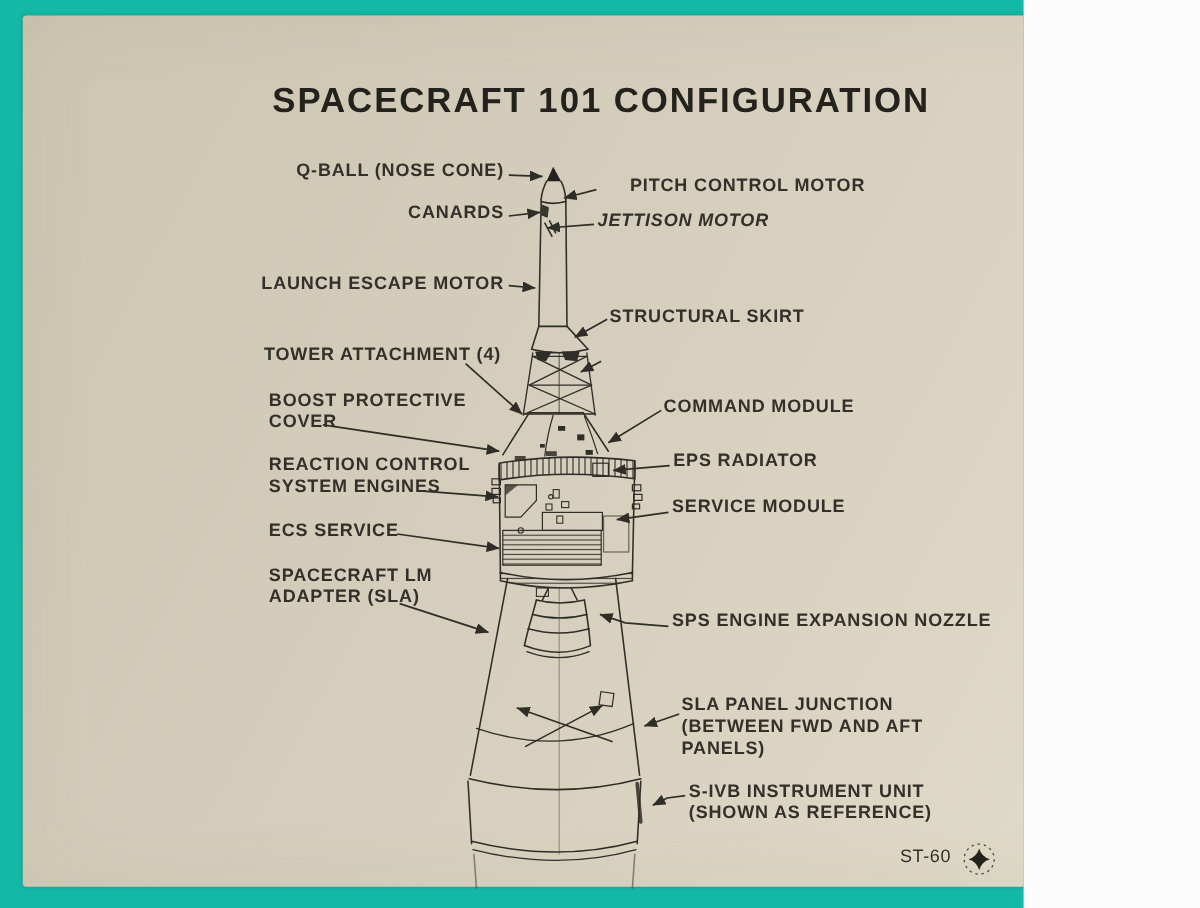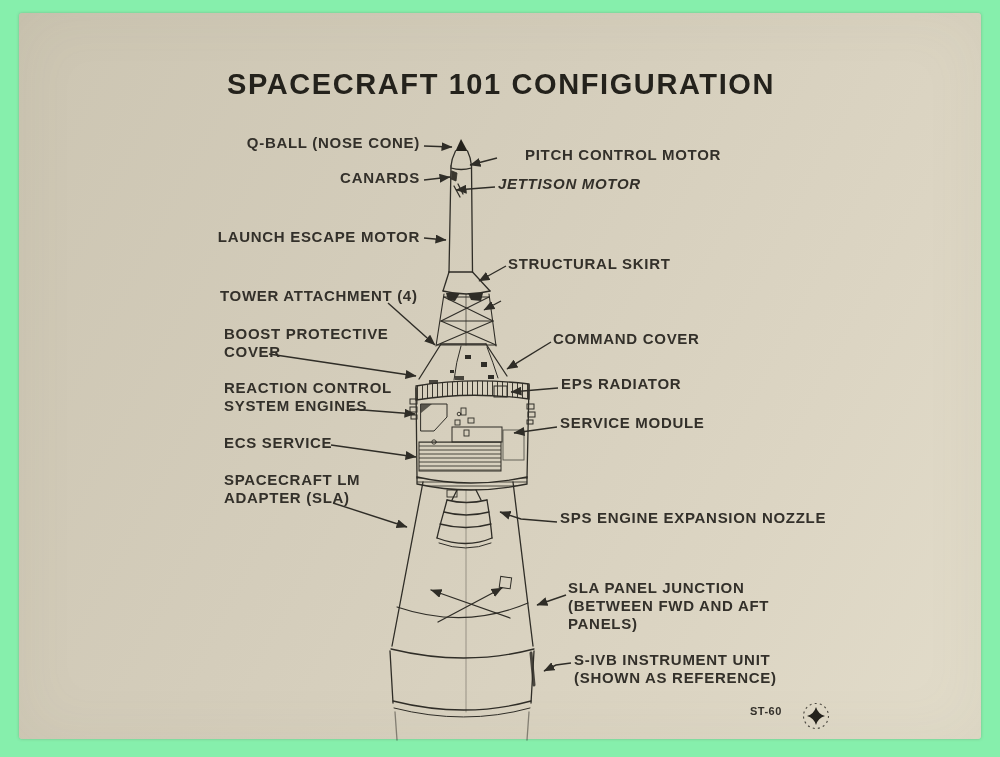--- a/index.html
+++ b/index.html
@@ -1,27 +1,27 @@
 <!DOCTYPE html>
 <html><head>
 <meta charset="utf-8">
 <style>
   html,body{margin:0;padding:0;background:#fcfcfc;}
-  .stage{position:relative;width:1000px;height:757px;background:#86efac;overflow:hidden;
+  .stage{position:relative;width:853px;height:757px;background:#14b8a6;overflow:hidden;
          font-family:"Liberation Sans",sans-serif;}
   .paper{position:absolute;left:19px;top:13px;width:962px;height:726px;border-radius:3px;
          background:linear-gradient(118deg,#ccc5b2 0%,#d4cdbb 40%,#dcd5c3 75%,#e2dcca 100%);
          box-shadow:0 0 3px rgba(90,85,70,.35), inset 0 0 60px rgba(120,110,90,.08);}
   .title{position:absolute;left:20px;top:68px;width:962px;text-align:center;
          font-size:29px;font-weight:bold;letter-spacing:1.6px;color:#24221c;}
   .label{position:absolute;font-size:15px;font-weight:bold;letter-spacing:.7px;
          line-height:18px;color:#33302a;white-space:pre-line;}
   .r{text-align:right;}
   svg.diagram{position:absolute;left:0;top:0;}
-  .figref{position:absolute;left:750px;top:705px;font-size:11px;font-weight:bold;
+  .figref{position:absolute;left:750px;top:705px;font-size:15px;font-weight:normal;
           letter-spacing:.5px;color:#33302a;}
 </style>
 </head>
 <body>
 
 <div class="stage">
   <div class="paper"></div>
 
   <div class="title">SPACECRAFT 101 CONFIGURATION</div>
 
@@ -176,21 +176,21 @@
 
   <div class="label r" style="left:200px;top:134px;width:220px;">Q-BALL (NOSE CONE)</div>
   <div class="label" style="left:500px;top:146px;margin-left:25px;">PITCH CONTROL MOTOR</div>
   <div class="label r" style="left:300px;top:169px;width:120px;">CANARDS</div>
   <div class="label" style="left:498px;top:175px;font-style:italic;">JETTISON MOTOR</div>
   <div class="label r" style="left:200px;top:228px;width:220px;">LAUNCH ESCAPE MOTOR</div>
   <div class="label" style="left:508px;top:255px;">STRUCTURAL SKIRT</div>
   <div class="label" style="left:220px;top:287px;">TOWER ATTACHMENT (4)</div>
   <div class="label" style="left:224px;top:325px;">BOOST PROTECTIVE
 COVER</div>
-  <div class="label" style="left:553px;top:330px;">COMMAND COVER</div>
+  <div class="label" style="left:553px;top:330px;">COMMAND MODULE</div>
   <div class="label" style="left:224px;top:379px;">REACTION CONTROL
 SYSTEM ENGINES</div>
   <div class="label" style="left:561px;top:375px;">EPS RADIATOR</div>
   <div class="label" style="left:560px;top:414px;">SERVICE MODULE</div>
   <div class="label" style="left:224px;top:434px;">ECS SERVICE</div>
   <div class="label" style="left:224px;top:471px;">SPACECRAFT LM
 ADAPTER (SLA)</div>
   <div class="label" style="left:568px;top:579px;">SLA PANEL JUNCTION
 (BETWEEN FWD AND AFT
 PANELS)</div>

